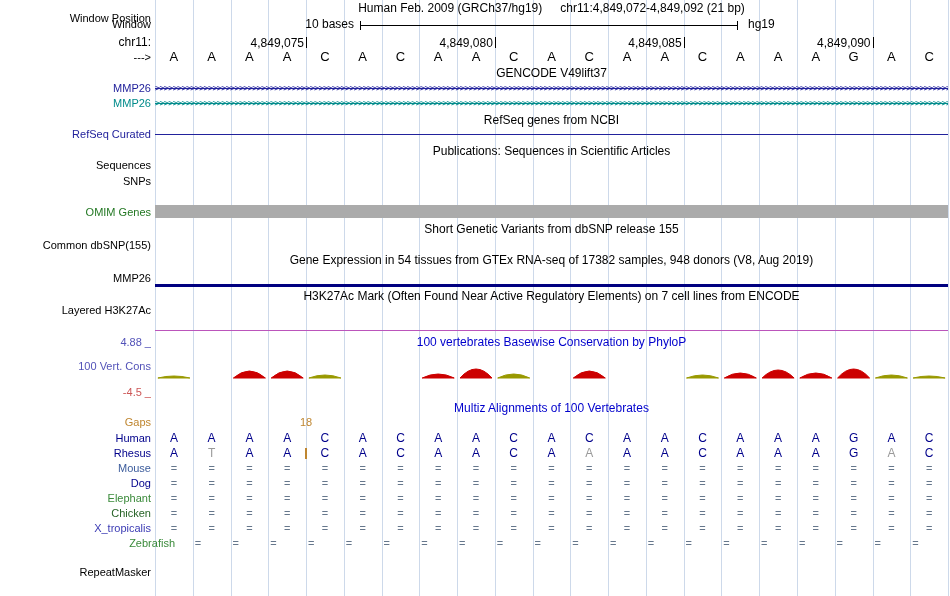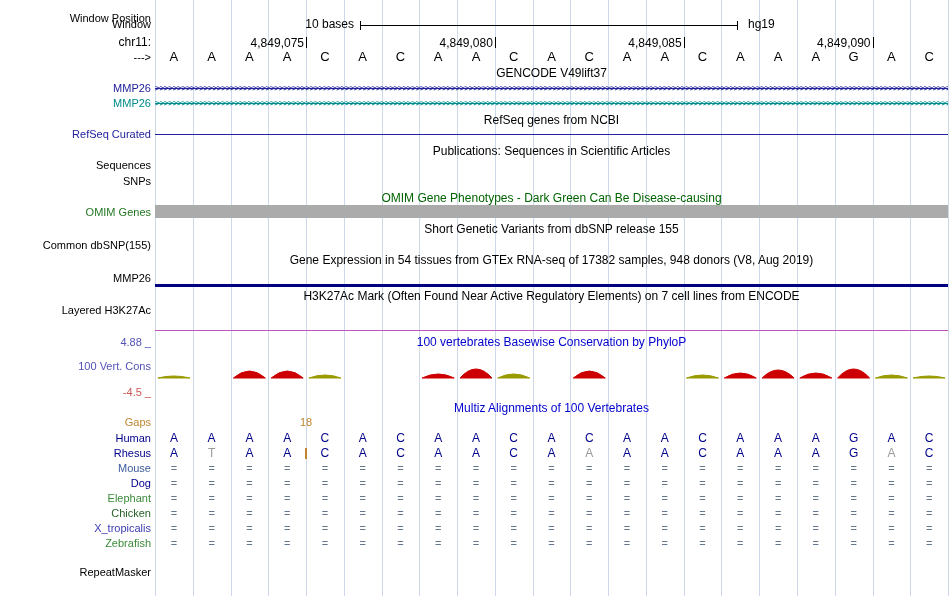--- a/index.html
+++ b/index.html
@@ -75,20 +75,24 @@
       <div class="vline" style="left: 721.4px;"></div>
       <div class="vline" style="left: 759.2px;"></div>
       <div class="vline" style="left: 797px;"></div>
       <div class="vline" style="left: 834.7px;"></div>
       <div class="vline" style="left: 872.5px;"></div>
       <div class="vline" style="left: 910.2px;"></div>
       <div class="vline" style="left: 948px;"></div>
     </div>
 
   <span class="lab" style="top:12px">Window Position</span>
+  <div class="center-flex" style="top:2px">
+    <span>Human Feb. 2009 (GRCh37/hg19)</span>
+    <span>chr11:4,849,072-4,849,092 (21 bp)</span>
+  </div>
 
   <span class="lab" style="top:18px">Window</span>
   <span class="scale-text" style="left:354px; top:18px">10 bases</span>
   <div class="scale-bar" style="left:360px; top:21px; width:378px; height:9px">
       <div class="mid"></div>
     </div>
   <span style="position:absolute; left:748px; top:18px; font-size:12px; line-height:13px">hg19</span>
 
   <span class="lab" style="top:36px; font-size:12px">chr11:</span>
   <div id="ruler-row">
@@ -140,21 +144,20 @@
   </div>
 
   <div class="title" style="top:114px">RefSeq genes from NCBI</div>
   <span class="lab" style="top:128px; color:var(--c-navy)">RefSeq Curated</span>
   <div class="hline" style="top:134px; height:1px; background:var(--c-navy)"></div>
 
   <div class="title" style="top:145px">Publications: Sequences in Scientific Articles</div>
   <span class="lab" style="top:159px">Sequences</span>
   <span class="lab" style="top:175px">SNPs</span>
 
-  <div class="title" style="top:192px; color:var(--c-title-green)">OMIM Gene Phenotypes - Dark Green Can Be Disease-causing</div>
   <span class="lab" style="top:206px; color:var(--c-omim-label-green)">OMIM Genes</span>
   <div class="hline" style="top:205px; height:13px; background:var(--c-omim-bar)"></div>
 
   <div class="title" style="top:223px">Short Genetic Variants from dbSNP release 155</div>
   <span class="lab" style="top:239px">Common dbSNP(155)</span>
 
   <div class="title" style="top:254px">Gene Expression in 54 tissues from GTEx RNA-seq of 17382 samples, 948 donors (V8, Aug 2019)</div>
   <span class="lab" style="top:272px">MMP26</span>
   <div class="hline" style="top:284px; height:3px; background:var(--c-darknavy)"></div>
 
@@ -352,21 +355,21 @@
         <span class="aln-ditto" style="left: 627px;">=</span>
         <span class="aln-ditto" style="left: 664.8px;">=</span>
         <span class="aln-ditto" style="left: 702.5px;">=</span>
         <span class="aln-ditto" style="left: 740.3px;">=</span>
         <span class="aln-ditto" style="left: 778.1px;">=</span>
         <span class="aln-ditto" style="left: 815.8px;">=</span>
         <span class="aln-ditto" style="left: 853.6px;">=</span>
         <span class="aln-ditto" style="left: 891.4px;">=</span>
         <span class="aln-ditto" style="left: 929.1px;">=</span>
       </div>
-      <div class="aln-row" style="top: 105px;">
+      <div class="aln-row" style="top: 105px; margin-left: 24px;">
         <span class="aln-lab" style="color: rgb(58, 138, 58);">Zebrafish</span>
         <span class="aln-ditto" style="left: 173.9px;">=</span>
         <span class="aln-ditto" style="left: 211.6px;">=</span>
         <span class="aln-ditto" style="left: 249.4px;">=</span>
         <span class="aln-ditto" style="left: 287.2px;">=</span>
         <span class="aln-ditto" style="left: 324.9px;">=</span>
         <span class="aln-ditto" style="left: 362.7px;">=</span>
         <span class="aln-ditto" style="left: 400.5px;">=</span>
         <span class="aln-ditto" style="left: 438.2px;">=</span>
         <span class="aln-ditto" style="left: 476px;">=</span>

